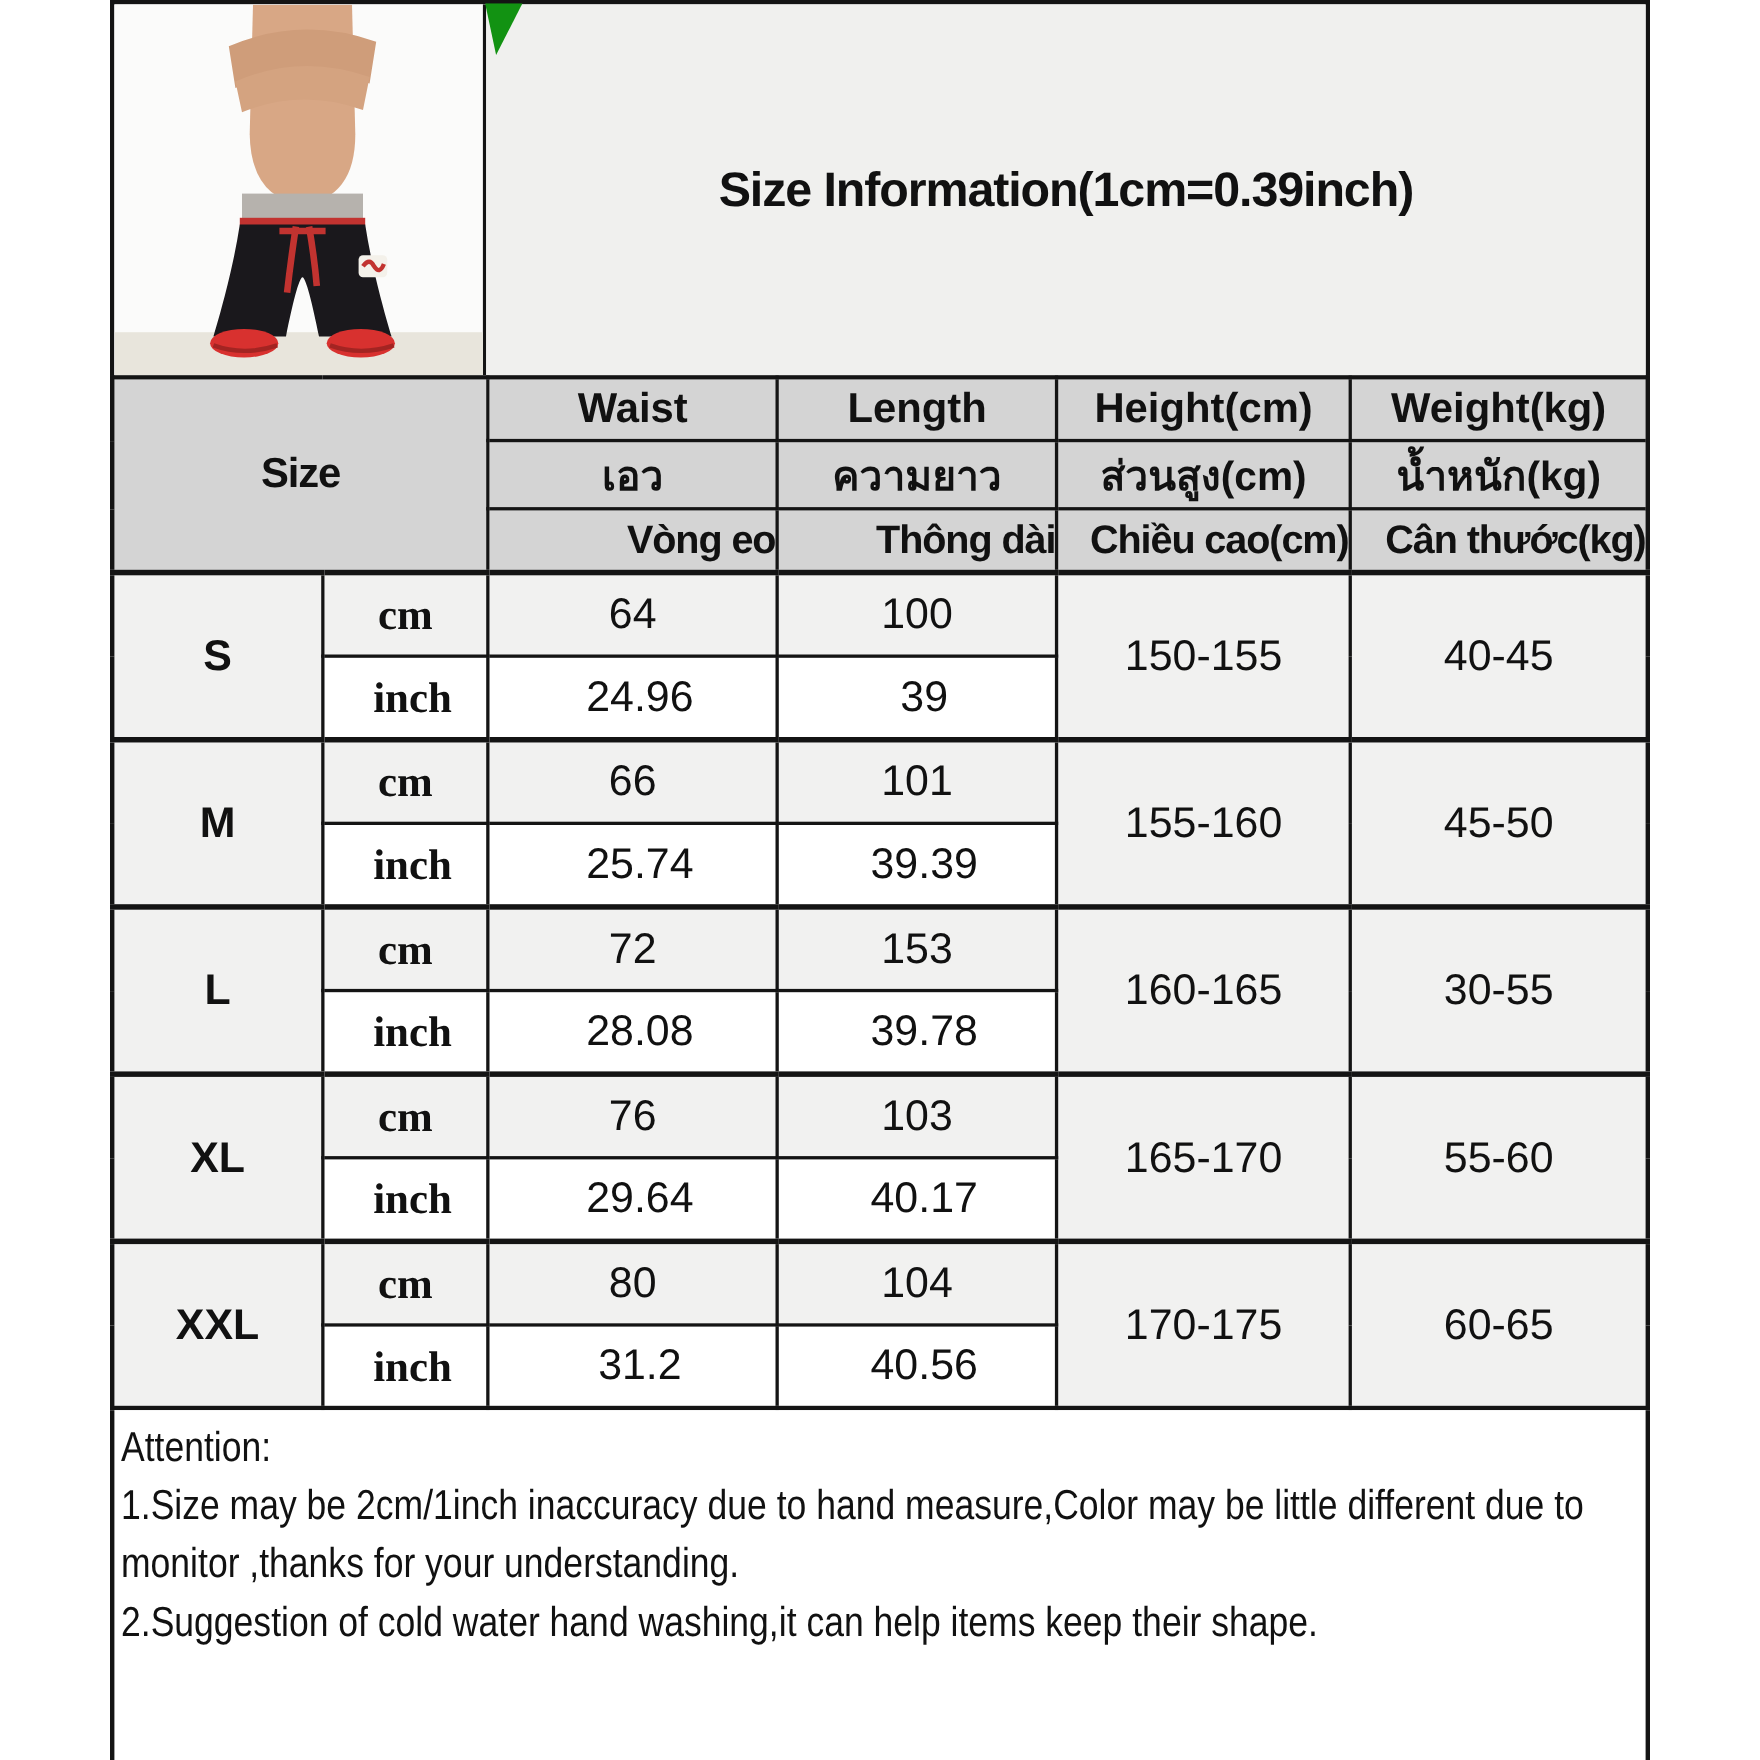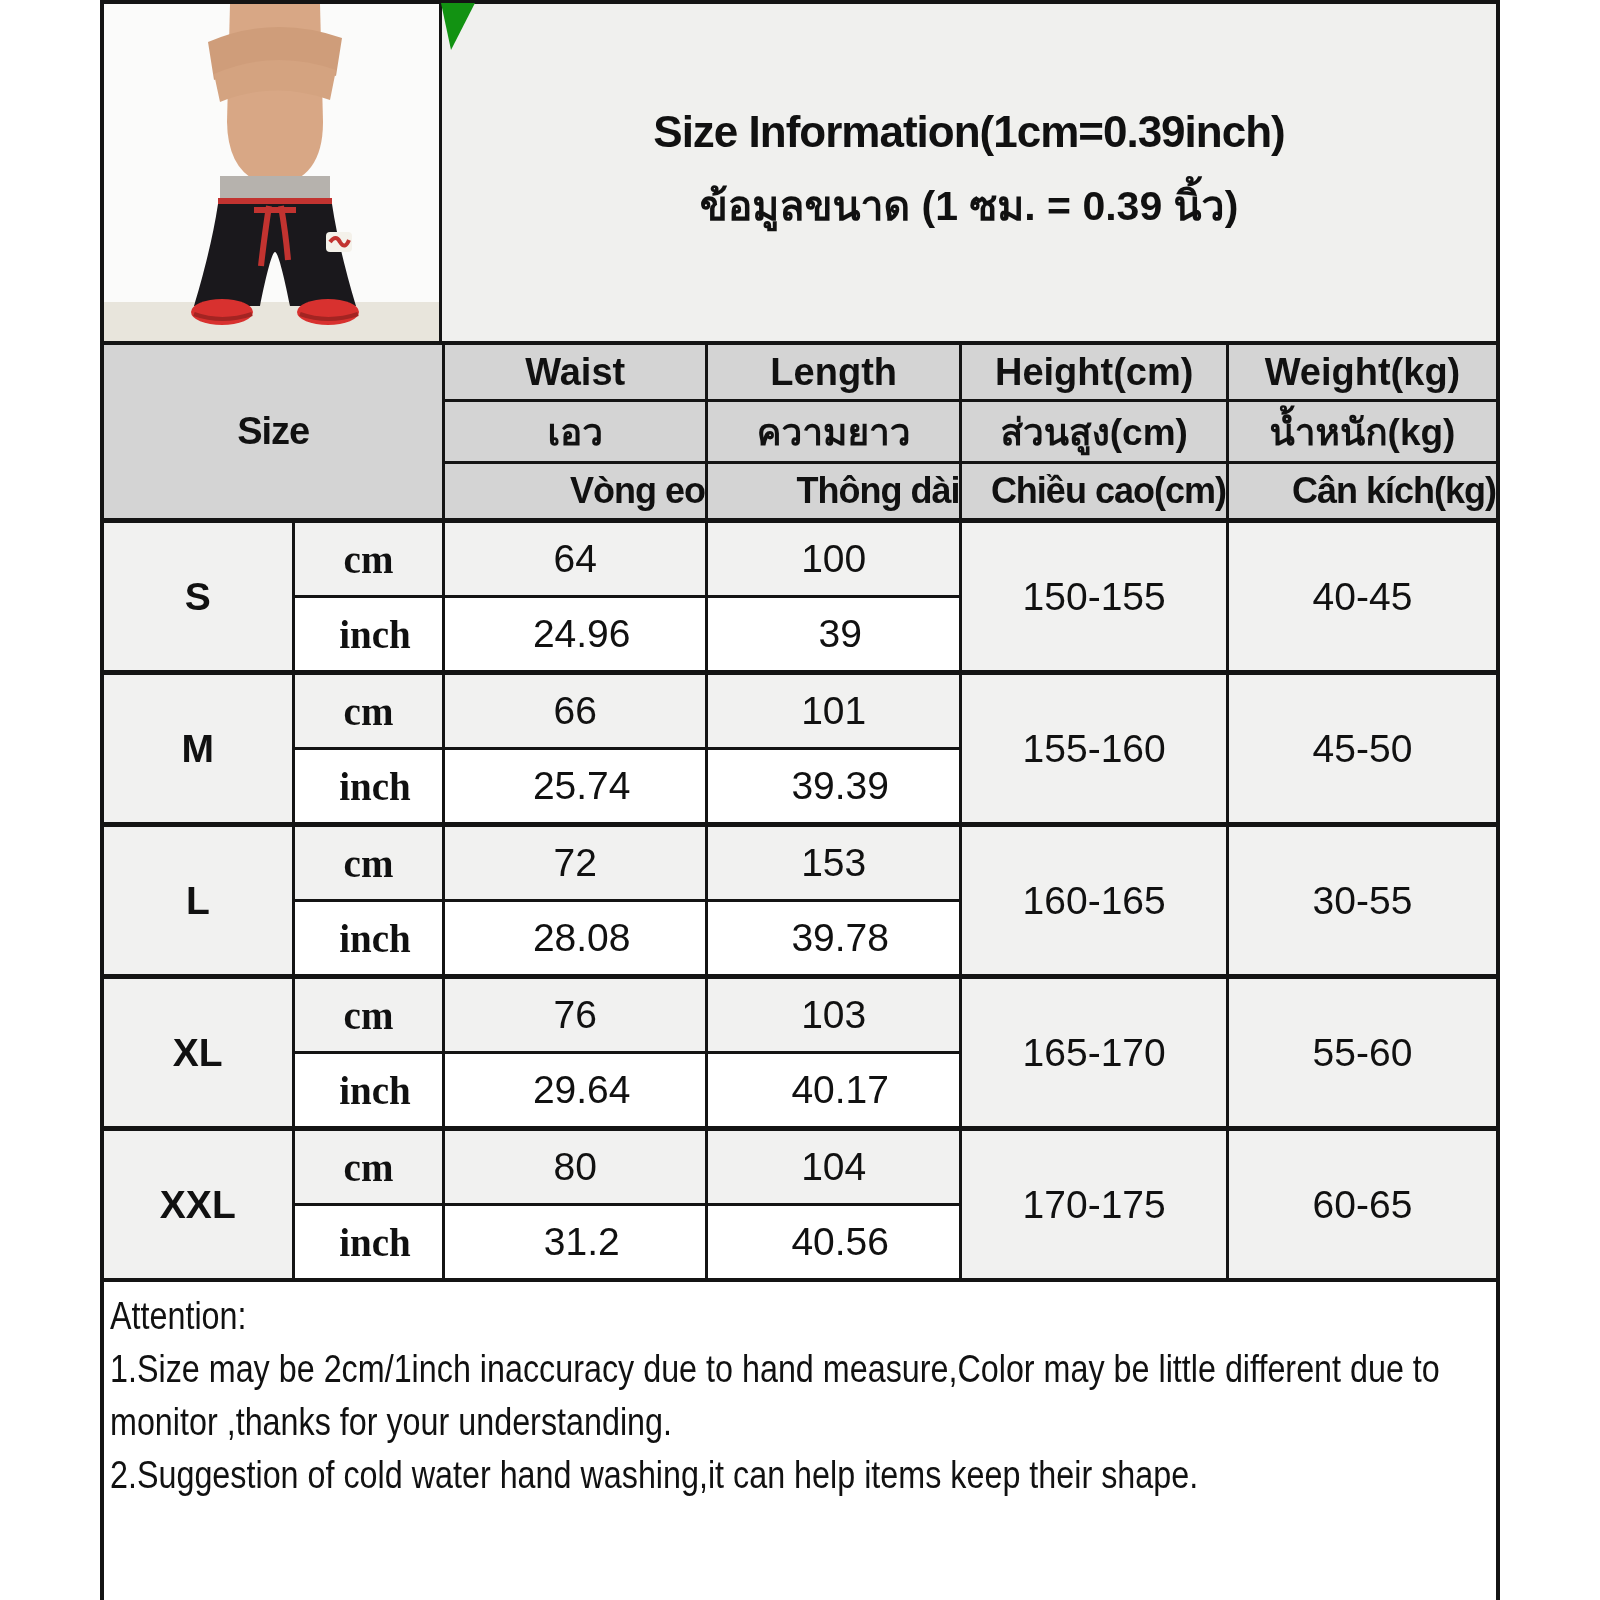--- a/index.html
+++ b/index.html
@@ -96,21 +96,20 @@
         <ellipse cx="224" cy="308" rx="31" ry="13" fill="#d8312f"></ellipse>
         <path d="M90 310 Q118 320 148 310" stroke="#a32422" stroke-width="4" fill="none"></path>
         <path d="M196 310 Q224 320 254 310" stroke="#a32422" stroke-width="4" fill="none"></path>
       </svg>
     </div>
     <div class="title-cell">
       <svg class="ribbon" width="36" height="48" viewBox="0 0 36 48">
         <polygon points="0,0 34,0 10,47" fill="#129212"></polygon>
       </svg>
       <div class="t-en">Size Information(1cm=0.39inch)</div>
-      <div class="t-th">ข้อมูลขนาด (1 ซม. = 0.39 นิ้ว)</div>
     </div>
   </div>
 
   <table class="size-table">
     <colgroup>
       <col style="width:190px">
         <col style="width:150px">
         <col style="width:261px">
       <col style="width:253px">
         <col style="width:265px">
@@ -127,21 +126,21 @@
       <tr class="hdr hdr-th">
         <td>เอว</td>
         <td>ความยาว</td>
         <td>ส่วนสูง(cm)</td>
         <td>น้ำหนัก(kg)</td>
       </tr>
       <tr class="hdr hdr-vi">
         <td>Vòng eo</td>
         <td>Thông dài</td>
         <td>Chiều cao(cm)</td>
-        <td>Cân kích(kg)</td>
+        <td>Cân thước(kg)</td>
       </tr>
 
       <tr class="data row-cm block-start">
         <td class="size-label" rowspan="2">S</td>
         <td class="unit">cm</td>
         <td>64</td>
         <td>100</td>
         <td class="merged" rowspan="2">150-155</td>
         <td class="merged" rowspan="2">40-45</td>
       </tr>

